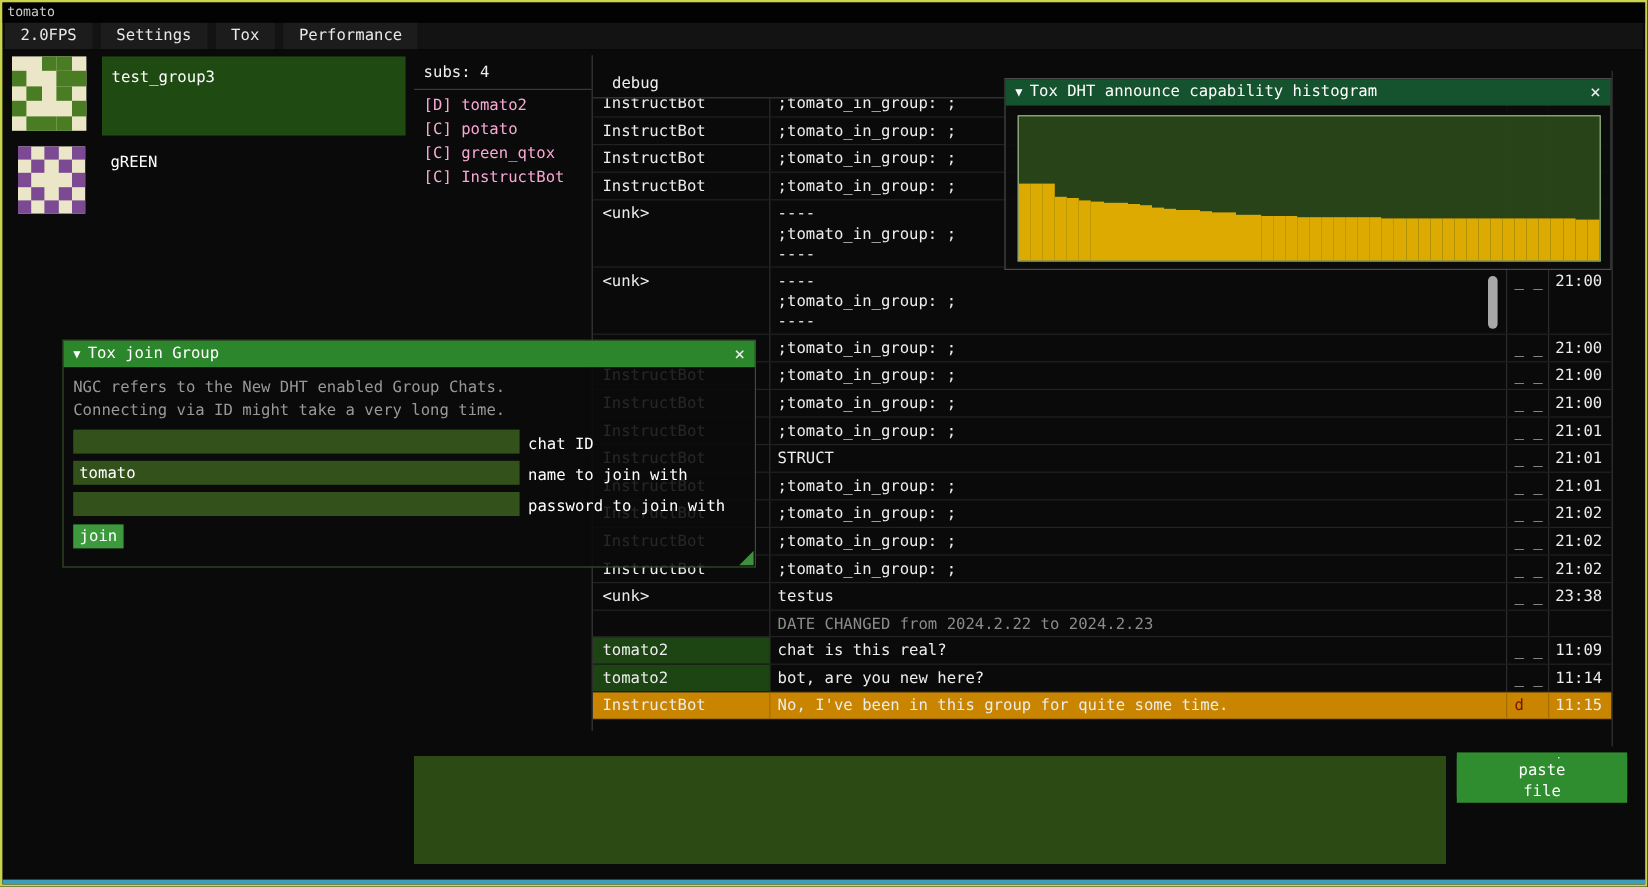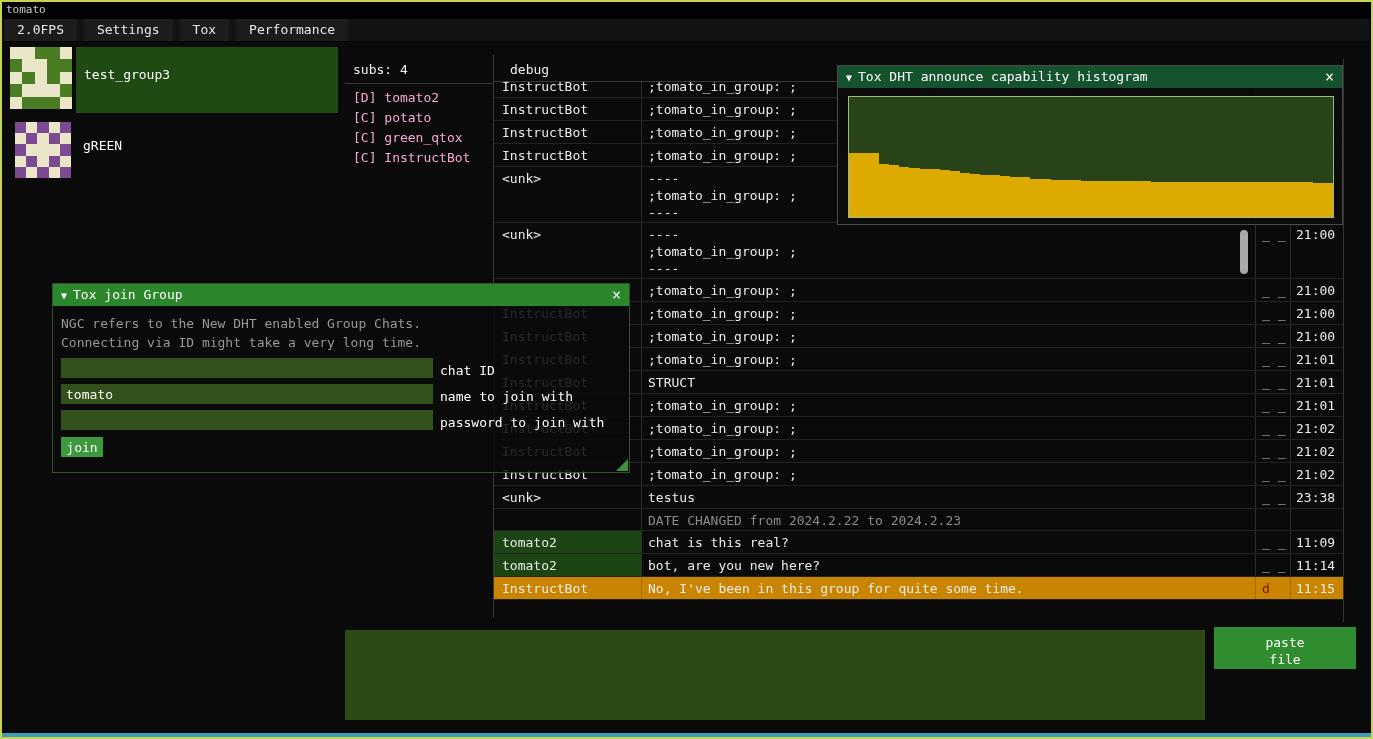--- a/index.html
+++ b/index.html
@@ -12,26 +12,26 @@
            border-bottom:1px solid #050505}
   .menu-item{padding:0 13px;line-height:22px;font-size:13px;color:#e8e8e8;background:#1c1c1c;
              margin-right:7px;cursor:pointer}
 
   
   #group-list{position:absolute;left:8px;top:45px;width:328px}
   .group-row{display:flex;margin-bottom:5px;cursor:pointer}
   .avatar{width:62px;height:62px;display:grid;grid-template-columns:repeat(5,1fr);
           grid-template-rows:repeat(5,1fr);flex:0 0 auto}
   .group-row:nth-child(2) .avatar{width:56px;height:56px;margin-left:5px;margin-top:4px}
-  .group-label{flex:1;margin-left:4px;padding:20px 0 0 8px;font-size:13px;color:#fff;height:66px}
+  .group-label{flex:1;margin-left:13px;padding:10px 0 0 8px;font-size:13px;color:#fff;height:66px}
   .group-row:nth-child(2) .group-label{height:62px}
   .group-row.selected .group-label{background:#1f4a12}
 
   
-  .subs-panel{position:absolute;left:343px;top:53px;width:149px;height:563px;
+  .subs-panel{position:absolute;left:343px;top:44px;width:149px;height:563px;
               border-right:1px solid #3a3a3a}
   .subs-header{padding:7px 8px 6px;font-size:13px;color:#eee;border-bottom:1px solid #3a3a3a}
   .subs-list{padding-top:4px}
   .member-item{padding:2px 8px;font-size:13px;color:#f9a8d4;height:20px;line-height:16px;cursor:pointer}
 
   
   .chat-panel{position:absolute;left:492px;top:57px;width:850px;height:563px;border-right:1px solid #333}
   .tabbar{height:23px;border-bottom:1px solid #3a3a3a;display:flex}
   .tab{padding:0 16px;line-height:22px;font-size:13px;color:#eee;cursor:pointer}
   .chat-rows-clip{position:absolute;left:0;top:23px;right:0;bottom:0;overflow:hidden}

